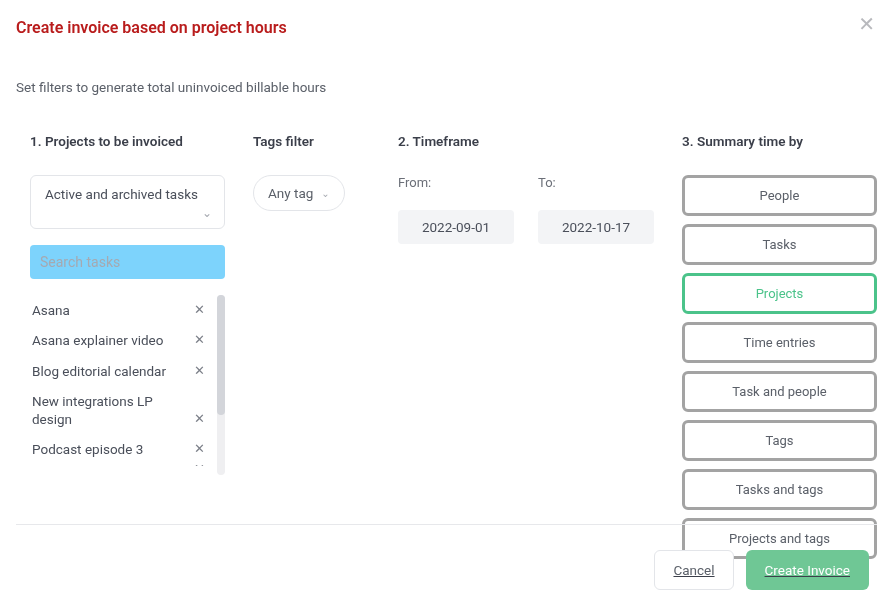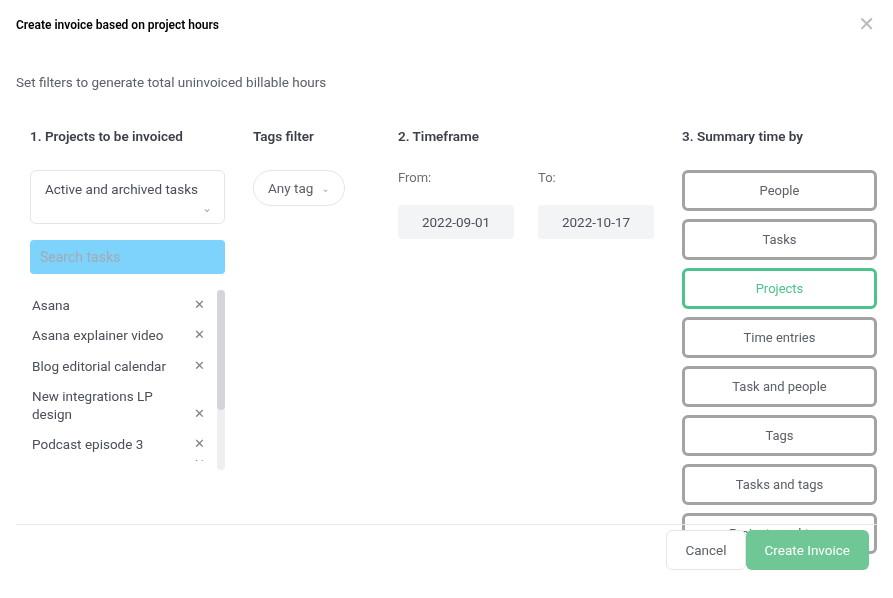--- a/index.html
+++ b/index.html
@@ -19,23 +19,23 @@
     .close-icon {
       position: absolute;
       top: 14px;
       right: 18px;
       font-size: 20px;
       color: #b8b9bd;
       cursor: pointer;
       line-height: 1;
     }
     .title {
-      font-size: 12px;
+      font-size: 16px;
       font-weight: 600;
-      color: #000000;
+      color: #b91c1c;
       margin-bottom: 10px;
     }
     .subtitle {
       font-size: 13.5px;
       color: #5b6069;
       margin-bottom: 38px;
       margin-top: 42px;
     }
     .columns {
       display: flex;
@@ -212,22 +212,24 @@
       position: absolute;
       left: 16px;
       right: 16px;
       bottom: 73px;
       height: 1px;
       background: #e7e8eb;
     }
     .footer {
       position: absolute;
       right: 24px;
-      bottom: 28px;
-      display: flex;
+      bottom: 8px;
+      display: flex;
+      gap: 12px;
+      text-decoration: underline;
     }
     .btn {
       border-radius: 6px;
       padding: 11px 18px;
       font-size: 13.5px;
       cursor: pointer;
       border: 1px solid transparent;
     }
     .btn.cancel {
       background: #fff;

